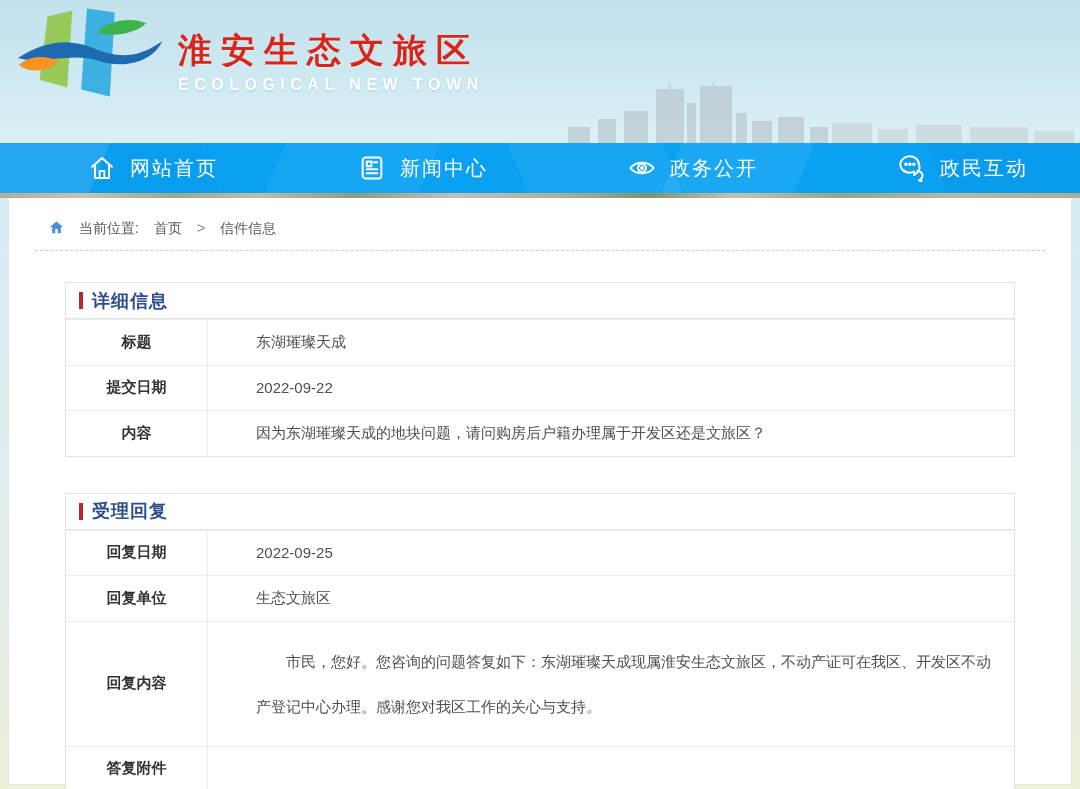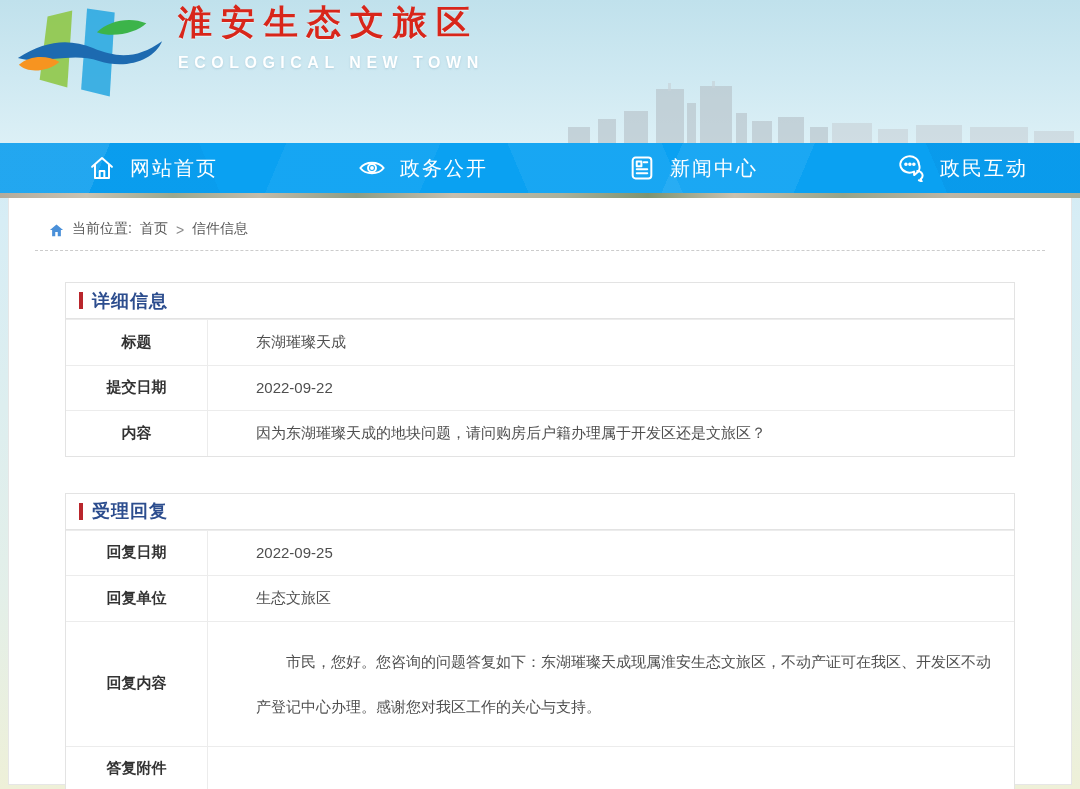--- a/index.html
+++ b/index.html
@@ -8,27 +8,27 @@
     font-family:"Liberation Sans","DejaVu Sans",sans-serif;
     background:linear-gradient(180deg,#c8e6f1 0%,#d7edf5 28%,#e3efe9 75%,#eef0d8 100%);
   }
 
   
   .site-header {
     position:relative; height:143px; overflow:hidden;
     background:linear-gradient(180deg,#c0e1ec 0%,#cfe9f2 55%,#dcf0f6 100%);
   }
   .logo { position:absolute; left:12px; top:2px; width:158px; height:100px; }
-  .title-block { position:absolute; left:178px; top:0; }
+  .title-block { position:absolute; left:178px; top:28px; }
   .site-title {
     color:#d8261a; font-size:34px; font-weight:bold; letter-spacing:9px;
     text-shadow:0 1px 1px rgba(255,255,255,.6);
   }
   .site-subtitle {
-    margin-top:8px; color:#ffffff; font-size:16px; font-weight:bold; letter-spacing:5.5px;
+    margin-top:2px; color:#ffffff; font-size:16px; font-weight:bold; letter-spacing:5.5px;
     text-shadow:0 1px 2px rgba(120,160,180,.35);
     text-align:right;
   }
   .skyline { position:absolute; right:0; bottom:0; width:520px; height:62px; opacity:.8; }
 
   
   .nav-bar {
     height:50px; display:flex; align-items:stretch;
     background:#0aa1f2;
     background-image:
@@ -49,21 +49,21 @@
 
   
   .panel {
     margin:0 8px; background:#fff; border:1px solid #e6e6e6; border-top:none;
     height:587px; padding-top:20px;
   }
 
   .breadcrumb {
     margin:0 26px; padding:2px 0 12px 14px;
     border-bottom:1px dashed #cccccc;
-    display:flex; align-items:flex-end; gap:8px;
+    display:flex; align-items:flex-start; gap:15px;
     font-size:14px; color:#595959;
   }
   .breadcrumb svg { width:15px; height:15px; }
   .breadcrumb a { color:#595959; text-decoration:none; cursor:pointer; }
   .crumb-sep { color:#8a8a8a; }
 
   .content { width:950px; margin:31px auto 0; }
 
   .info-box { border:1px solid #e3e3e3; background:#fff; }
   .box-header {
@@ -133,38 +133,38 @@
   <div class="nav-item">
     <svg viewBox="0 0 24 24">
       <path d="M3.5 11 L12 3.5 L20.5 11"></path>
         <path d="M6 9.5 V20.5 H18 V9.5"></path>
         <path d="M10 20.5 V14.5 H14 V20.5"></path>
     </svg>
     <span>网站首页</span>
   </div>
   <div class="nav-item">
     <svg viewBox="0 0 24 24">
-      <path d="M2 12 C6.5 6 17.5 6 22 12 C17.5 18 6.5 18 2 12 Z"></path>
-      <circle cx="12" cy="12" r="3.4"></circle>
-      <circle cx="12" cy="12" r="0.8"></circle>
-    </svg>
-    <span>政务公开</span>
-  </div>
-  <div class="nav-item">
-    <svg viewBox="0 0 24 24">
       <rect x="4" y="3" width="16" height="18" rx="2.5"></rect>
       <rect x="7.5" y="6.5" width="4" height="4"></rect>
       <line x1="13.5" y1="7" x2="16.5" y2="7"></line>
       <line x1="7.5" y1="13" x2="16.5" y2="13"></line>
       <line x1="7.5" y1="16.5" x2="16.5" y2="16.5"></line>
     </svg>
     <span>新闻中心</span>
   </div>
   <div class="nav-item">
     <svg viewBox="0 0 24 24">
+      <path d="M2 12 C6.5 6 17.5 6 22 12 C17.5 18 6.5 18 2 12 Z"></path>
+      <circle cx="12" cy="12" r="3.4"></circle>
+      <circle cx="12" cy="12" r="0.8"></circle>
+    </svg>
+    <span>政务公开</span>
+  </div>
+  <div class="nav-item">
+    <svg viewBox="0 0 24 24">
       <path d="M19 10.5 a8 7 0 1 0 -4.2 6.1 l0 3 3.2 -2.6 a8 7 0 0 0 1 -6.5 Z" transform="translate(-1,-1.5)"></path>
       <circle cx="6.8" cy="8.8" r="0.7" fill="#fff"></circle>
       <circle cx="10.2" cy="8.8" r="0.7" fill="#fff"></circle>
       <circle cx="13.6" cy="8.8" r="0.7" fill="#fff"></circle>
       <path d="M16.5 14.5 a4.5 4 0 0 1 3 7 l0.8 2 -2.4 -1"></path>
     </svg>
     <span>政民互动</span>
   </div>
 </nav>
 

